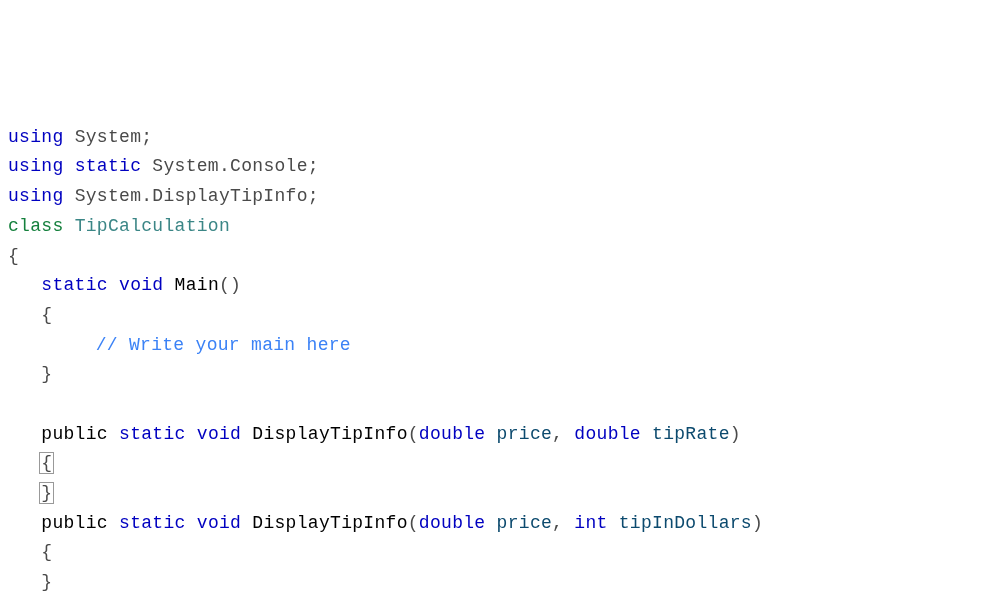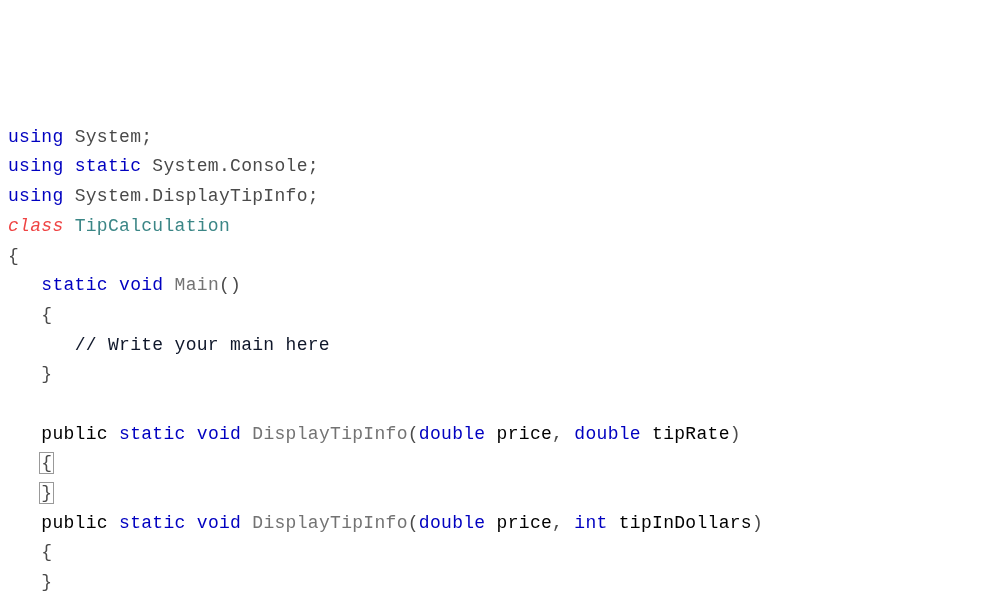--- a/index.html
+++ b/index.html
@@ -12,31 +12,31 @@
       font-family: "Consolas", "Courier New", monospace;
       font-size: 18px;
       line-height: 1.65;
       color: #4a4a4a;
       padding: 4px 8px;
       white-space: pre;
       letter-spacing: 0.3px;
     }
     .kw-using { color: #0000c0; }
     .kw-static { color: #0000c0; }
-    .kw-class { color: #ef4444; font-style: italic; }
+    .kw-class { color: #15803d; }
     .kw-void { color: #0000c0; }
     .kw-public { color: #000000; }
     .kw-type { color: #0000c0; }
     .ns { color: #4a4a4a; font-family: Liberation Mono, monospace; }
     .classname { color: #3b8686; }
-    .method { color: #737373; }
-    .comment { color: #0f172a; }
+    .method { color: #000000; }
+    .comment { color: #3b82f6; margin-left: 21px; }
     .brace { color: #4a4a4a; }
     .paren { color: #4a4a4a; }
-    .param { color: #000000; }
+    .param { color: #0c4a6e; }
     .punct { color: #4a4a4a; }
     .cursor-brace {
       border: 1px solid #999999;
       padding: 0 1px;
       margin-left: -2px;
     }
     pre {
       font-family: inherit;
       margin: 0;
     }

